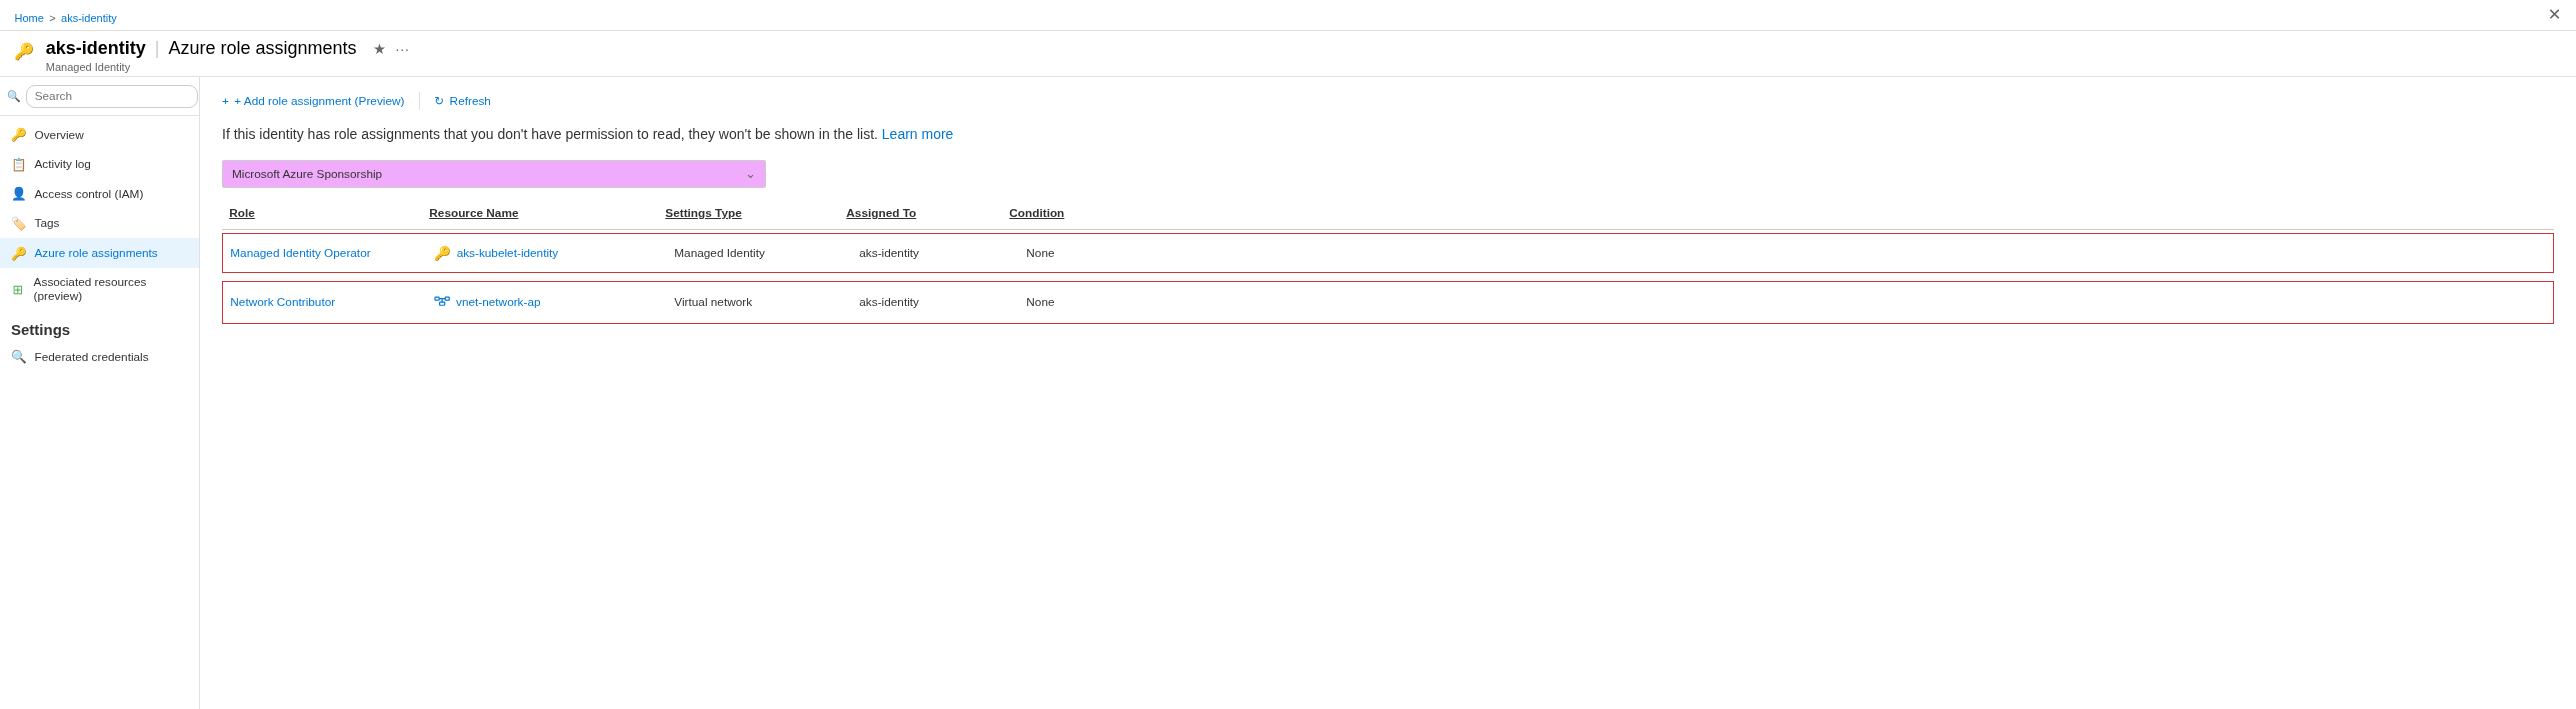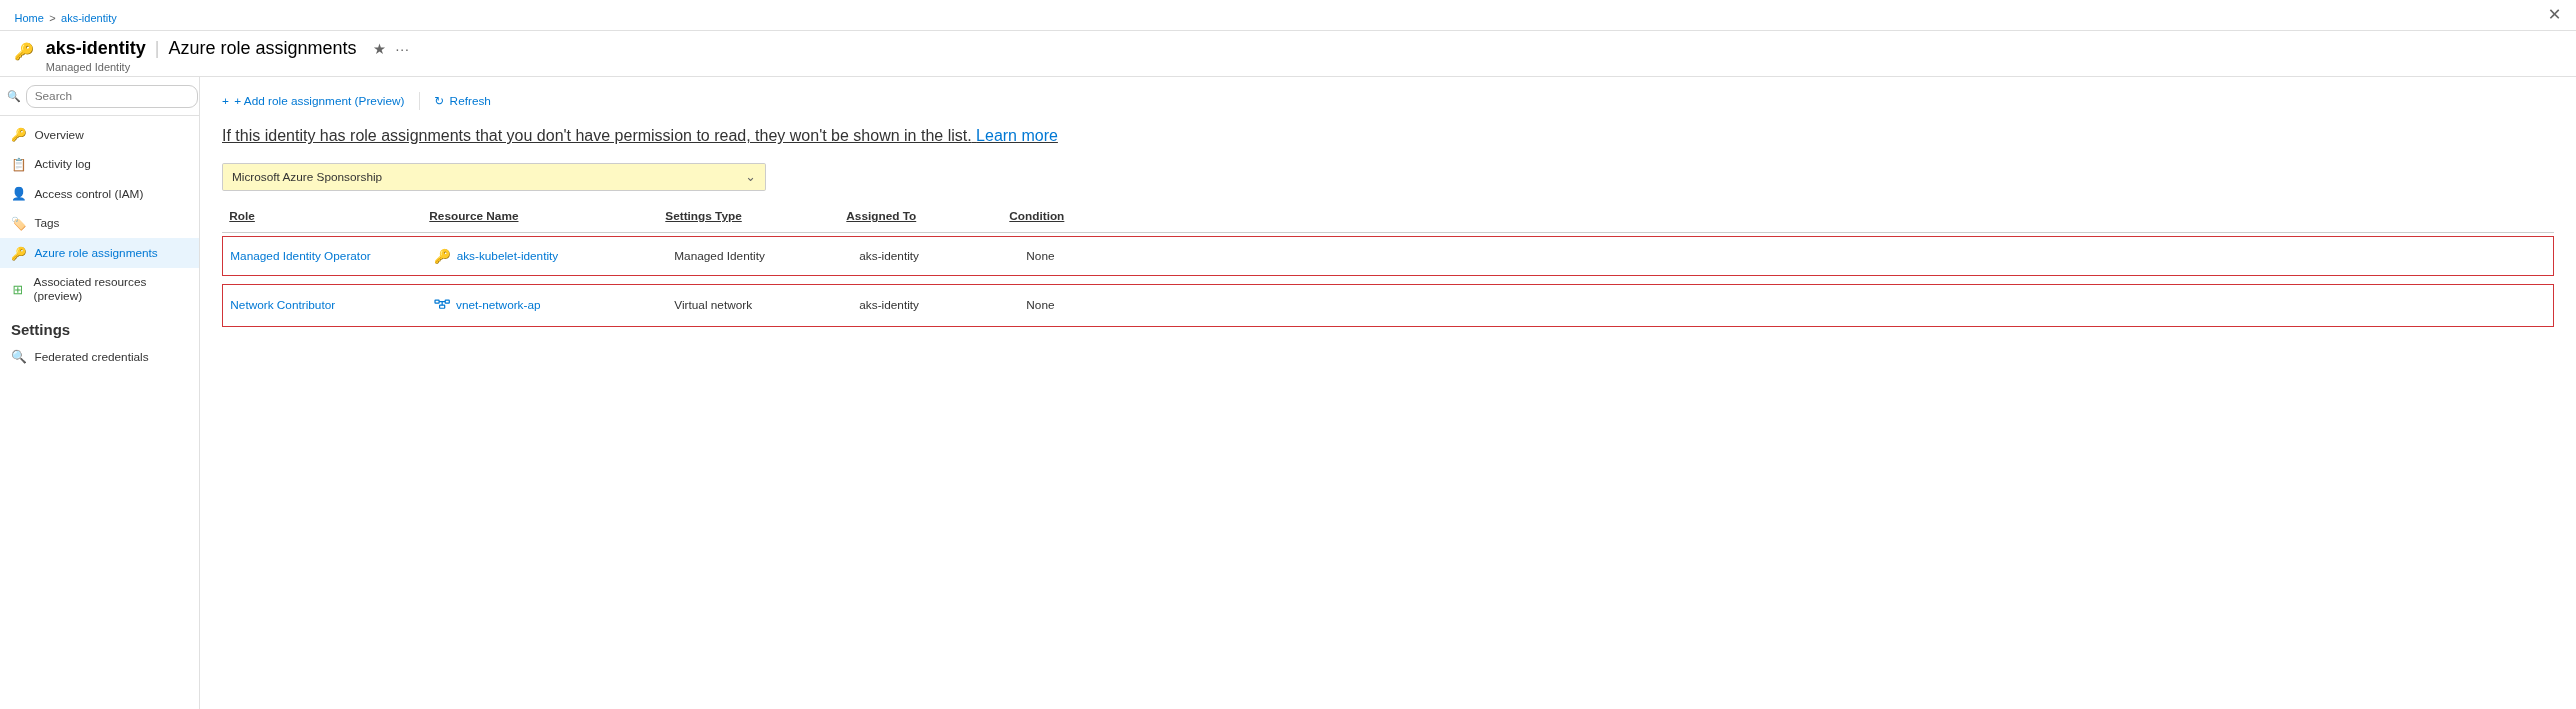--- a/index.html
+++ b/index.html
@@ -36,27 +36,27 @@
     .nav-item .nav-icon { width: 14.5px; text-align: center; font-size: 12.7px; }
     .section-label { font-size: 15px; font-weight: 600; color: #333; padding: 11px 11px 3.6px 11px; }
 
     
     .main-content { flex: 1; overflow-y: auto; padding: 14.5px 22px; }
 
     .toolbar { display: flex; align-items: center; gap: 14.5px; margin-bottom: 14.5px; }
     .toolbar-btn { display: flex; align-items: center; gap: 5.4px; color: #0078d4; cursor: pointer; font-size: 11.8px; border: none; background: none; padding: 0; }
     .toolbar-divider { width: 0.9px; height: 18px; background: #e0e0e0; }
 
-    .info-text { font-size: 16px; color: #333; margin-bottom: 14.5px; line-height: 1.5; text-decoration: underline; }
+    .info-text { font-size: 14px; color: #333; margin-bottom: 14.5px; line-height: 1.5; }
     .info-link { color: #0078d4; cursor: pointer; text-decoration: none; }
 
     .field-label { font-size: 11.8px; font-weight: 600; margin-bottom: 5.4px; }
     .required { color: #c00; margin-left: 2.7px; }
 
-    .dropdown { display: flex; align-items: center; justify-content: space-between; border: 0.9px solid #ccc; border-radius: 1.8px; padding: 5.4px 9px; font-size: 11.8px; cursor: pointer; max-width: 544px; margin-bottom: 14.5px; background: #fef9c3; }
+    .dropdown { display: flex; align-items: center; justify-content: space-between; border: 0.9px solid #ccc; border-radius: 1.8px; padding: 5.4px 9px; font-size: 11.8px; cursor: pointer; max-width: 544px; margin-bottom: 14.5px; background: #f0abfc; }
     .dropdown-arrow { color: #666; font-size: 12.7px; }
 
     .table-container { width: 100%; }
     .table-header { display: grid; grid-template-columns: 200px 236px 181px 163px 127px; gap: 0; border-bottom: 1.8px solid #ccc; padding-bottom: 5.4px; margin-bottom: 3.6px; text-decoration: underline; }
     .table-header-cell { font-size: 11.8px; font-weight: 600; color: #333; padding: 3.6px 7.3px; }
 
     .table-row { display: grid; grid-template-columns: 200px 236px 181px 163px 127px; gap: 4px; padding: 7.3px 0; border: 1.8px solid #d13438; margin-bottom: 7.3px; }
     .table-cell { padding: 3.6px 7.3px; font-size: 11.8px; display: flex; align-items: center; gap: 5.4px; }
     .table-cell.link { color: #0078d4; cursor: pointer; }
 

